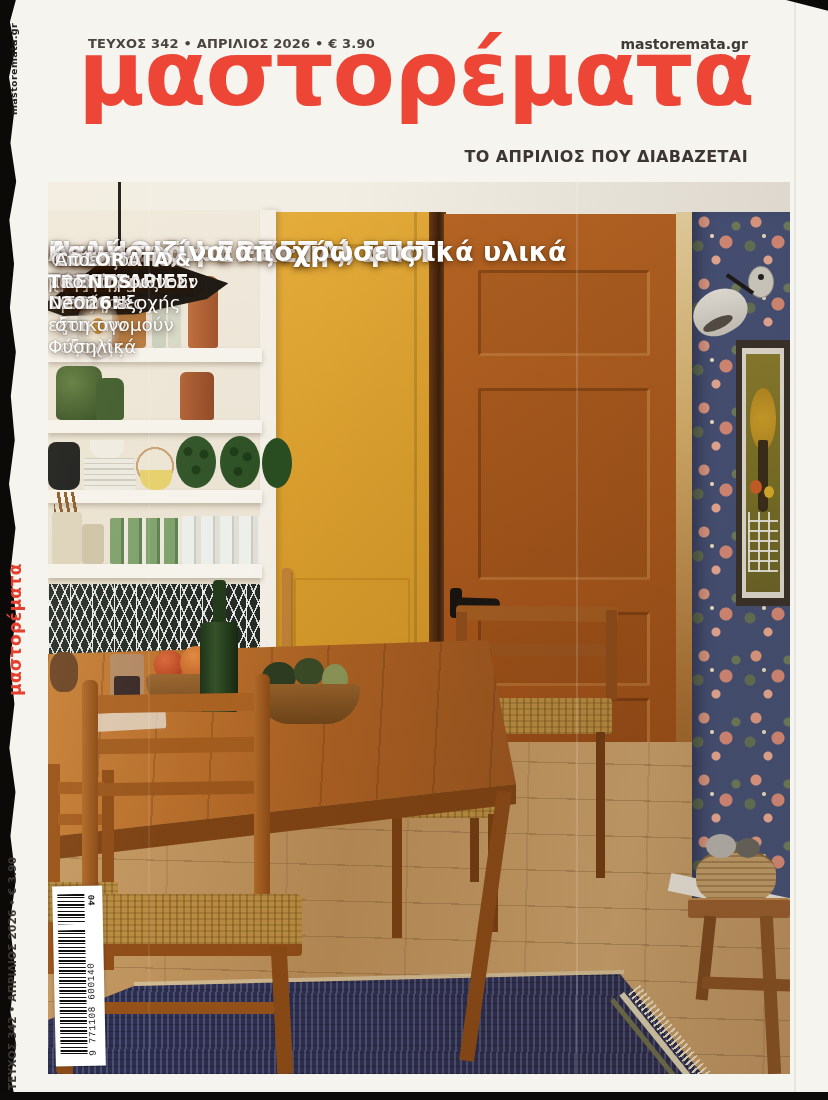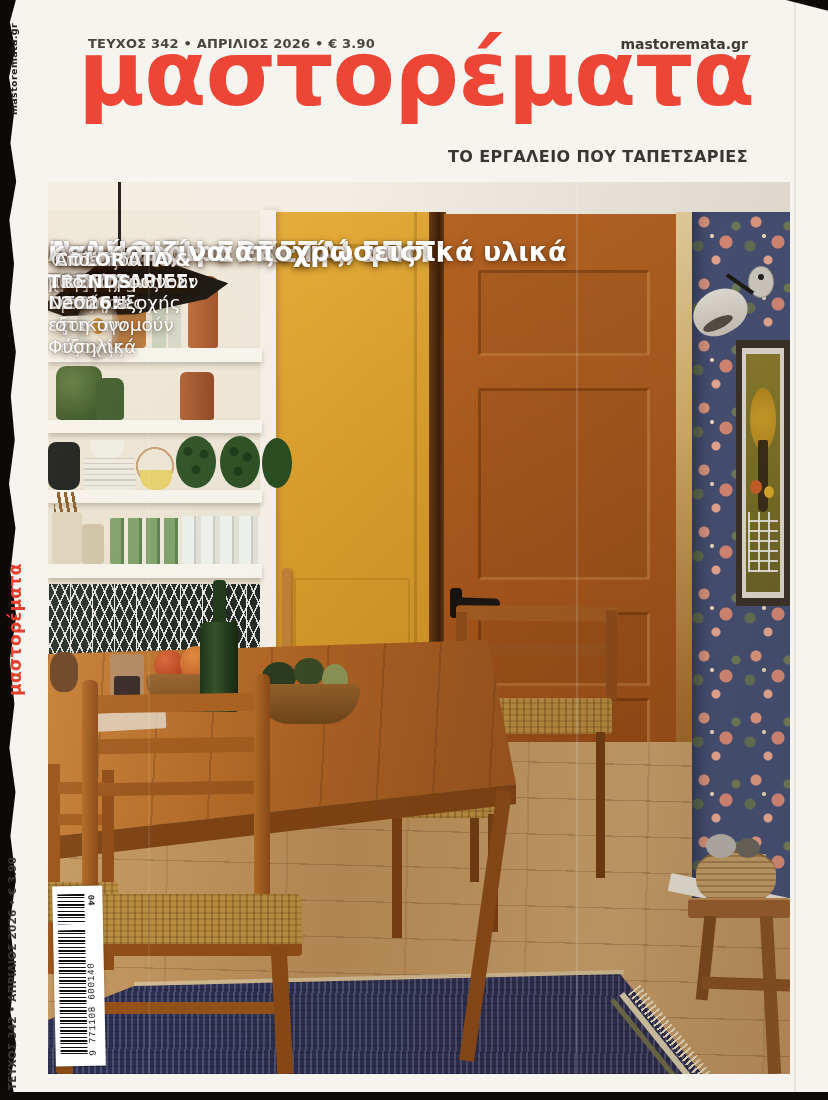--- a/index.html
+++ b/index.html
@@ -82,21 +82,21 @@
 <div class="abs bottom-strip"></div>
 <div class="abs right-crease"></div>
 
 <div class="abs vtext spine-top">mastoremata.gr</div>
 <div class="abs vtext spine-mid">μαστορέματα</div>
 <div class="abs vtext spine-bottom">ΤΕΥΧΟΣ 342 • ΑΠΡΙΛΙΟΣ 2026 • € 3.90</div>
 
 <div class="abs issue-line">ΤΕΥΧΟΣ 342 • ΑΠΡΙΛΙΟΣ 2026 • € 3.90</div>
 <div class="abs site-url">mastoremata.gr</div>
 <div class="abs masthead-title">μαστορέματα</div>
-<div class="abs tagline">ΤΟ ΕΡΓΑΛΕΙΟ ΠΟΥ ΤΑΠΕΤΣΑΡΙΕΣ</div>
+<div class="abs tagline">ΤΟ ΑΠΡΙΛΙΟΣ ΠΟΥ ΔΙΑΒΑΖΕΤΑΙ</div>
 
 <div class="abs photo">
 
   <div style="left:0;top:0;width:742px;height:34px;background:#f2eee4;border-bottom:1px solid rgba(0,0,0,.08);z-index:1;"></div>
   <div style="left:0;top:28px;width:228px;height:582px;background:linear-gradient(180deg,#efe9dc,#e7ddcb);z-index:1;"></div>
   <div class="tiles" style="left:0;top:402px;width:228px;height:208px;z-index:2;"></div>
 
   <div style="left:212px;top:28px;width:16px;height:576px;background:#f3efe6;box-shadow:3px 0 5px rgba(60,45,25,.2);z-index:3;"></div>
   <div class="shelf-board" style="left:0;top:166px;width:214px;height:14px;z-index:3;"></div>
   <div class="shelf-board" style="left:0;top:238px;width:214px;height:13px;z-index:3;"></div>

